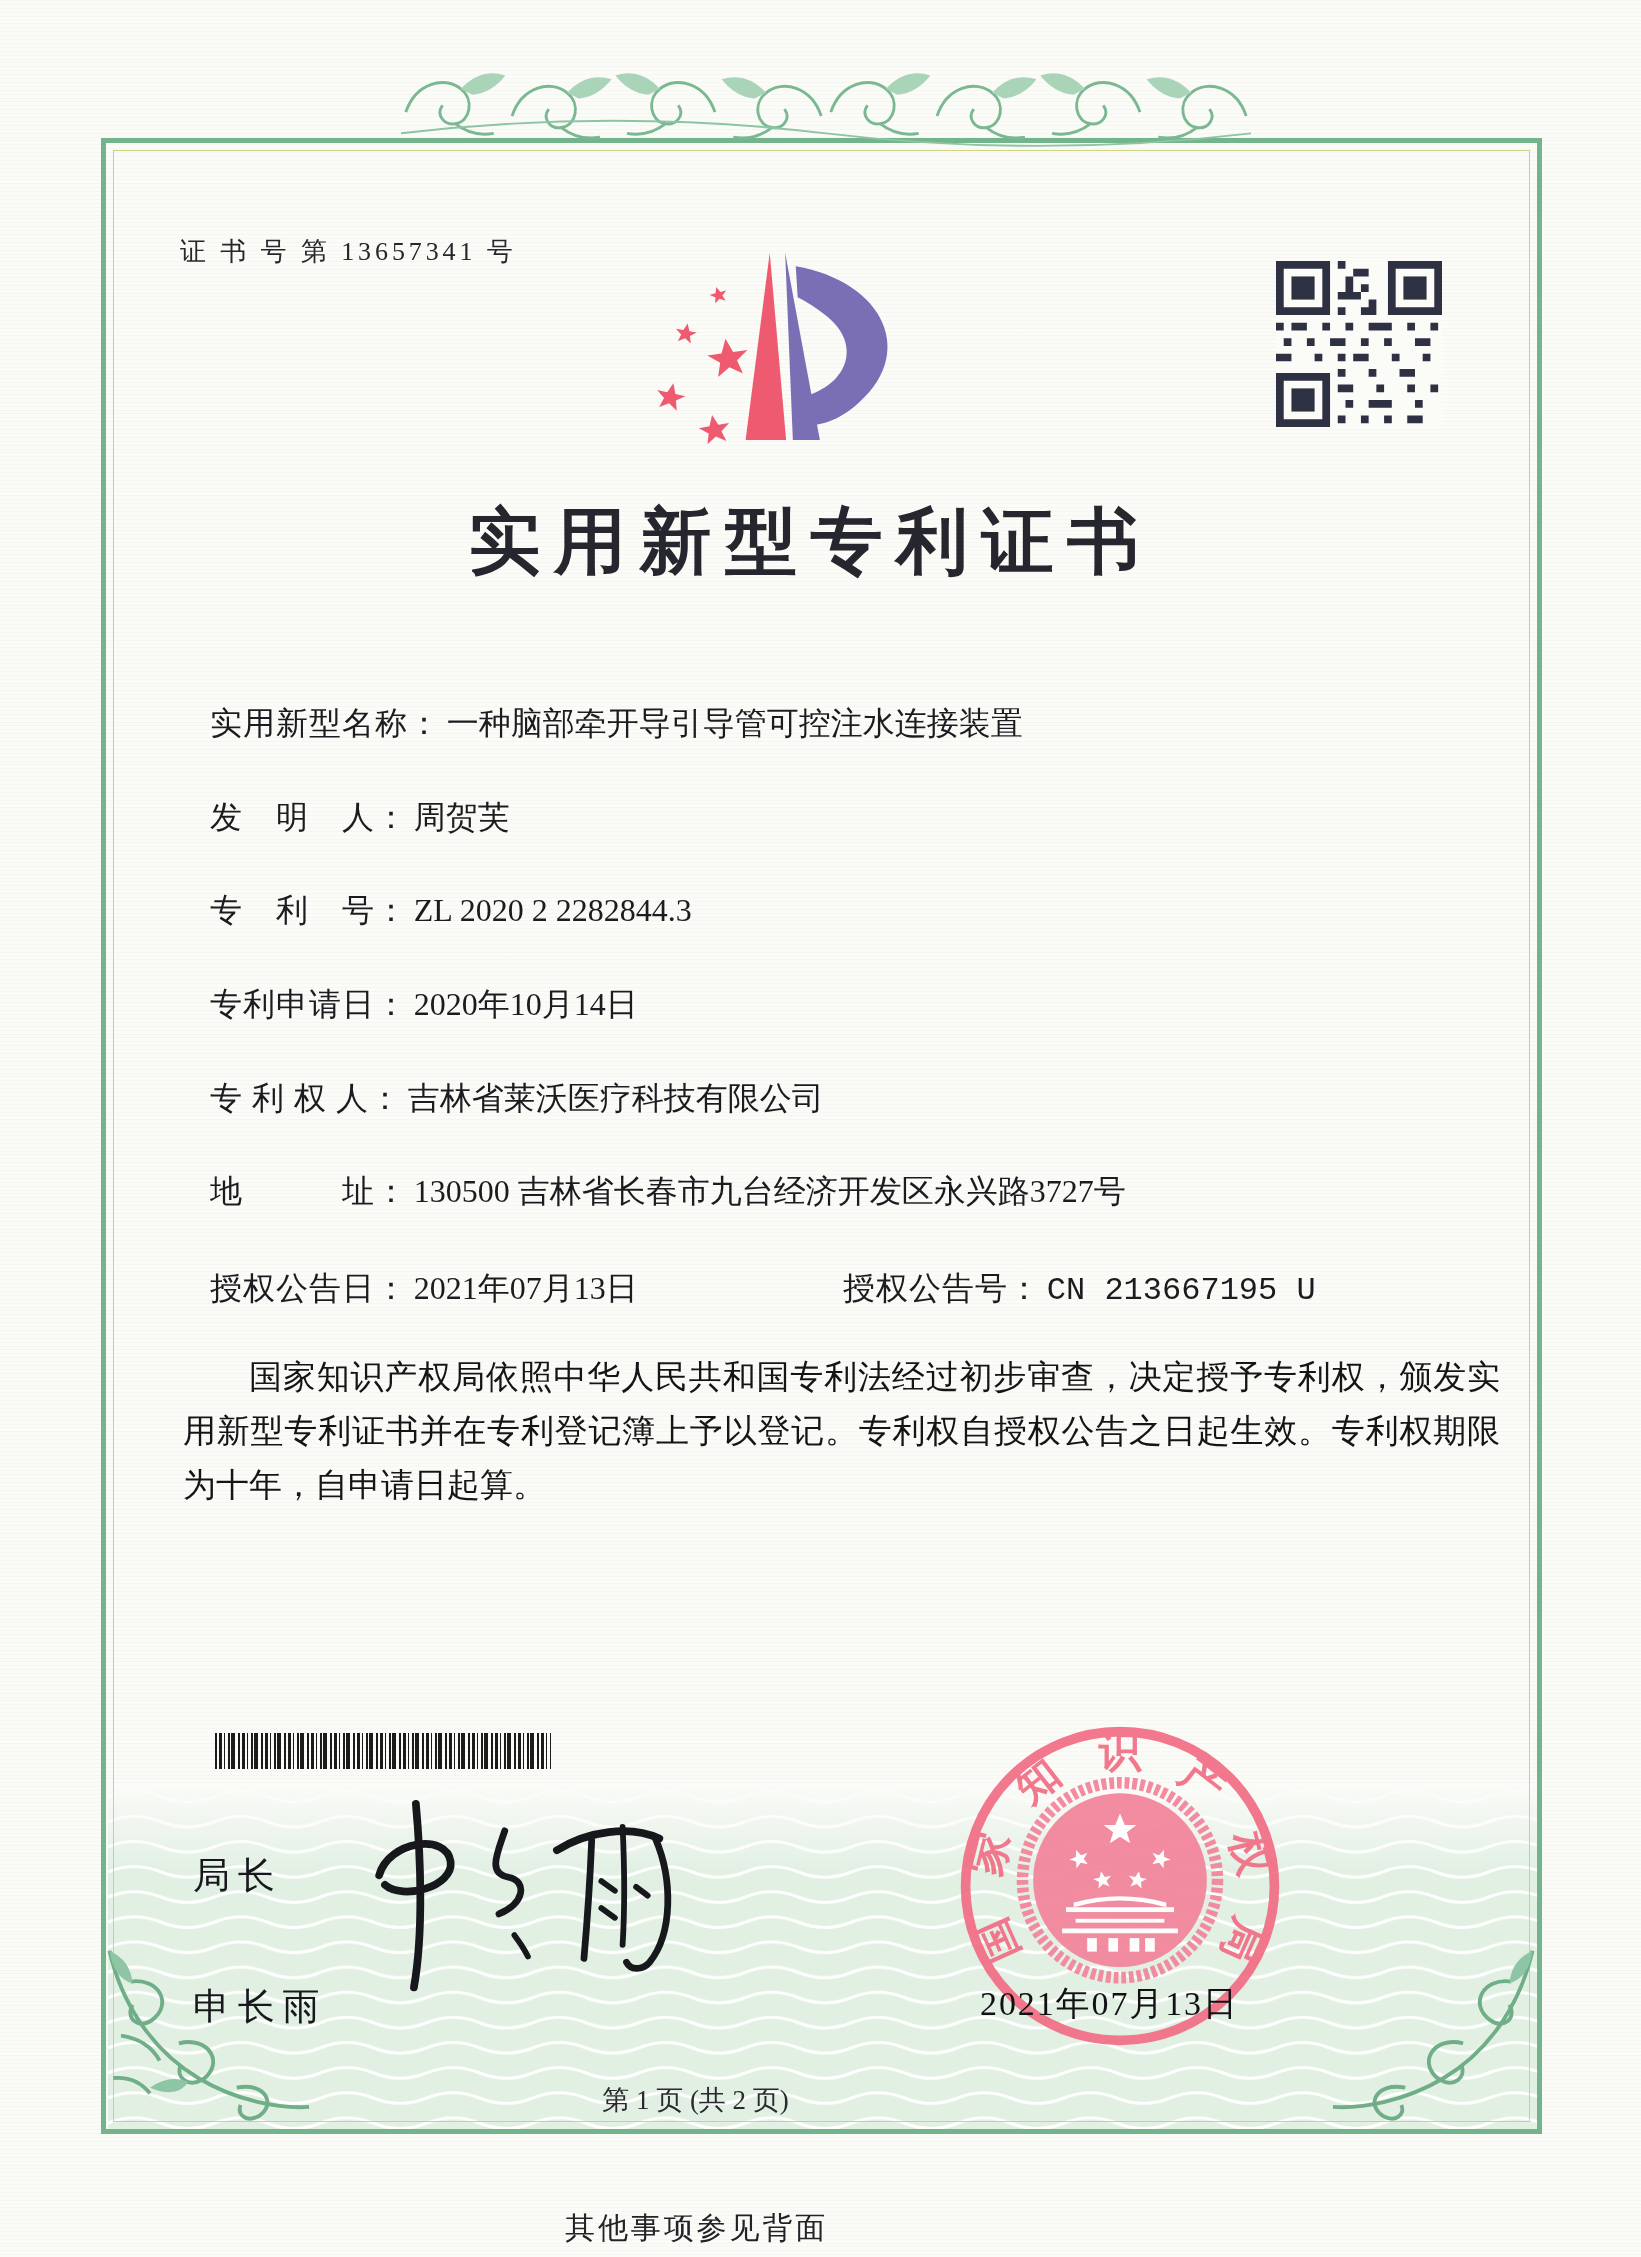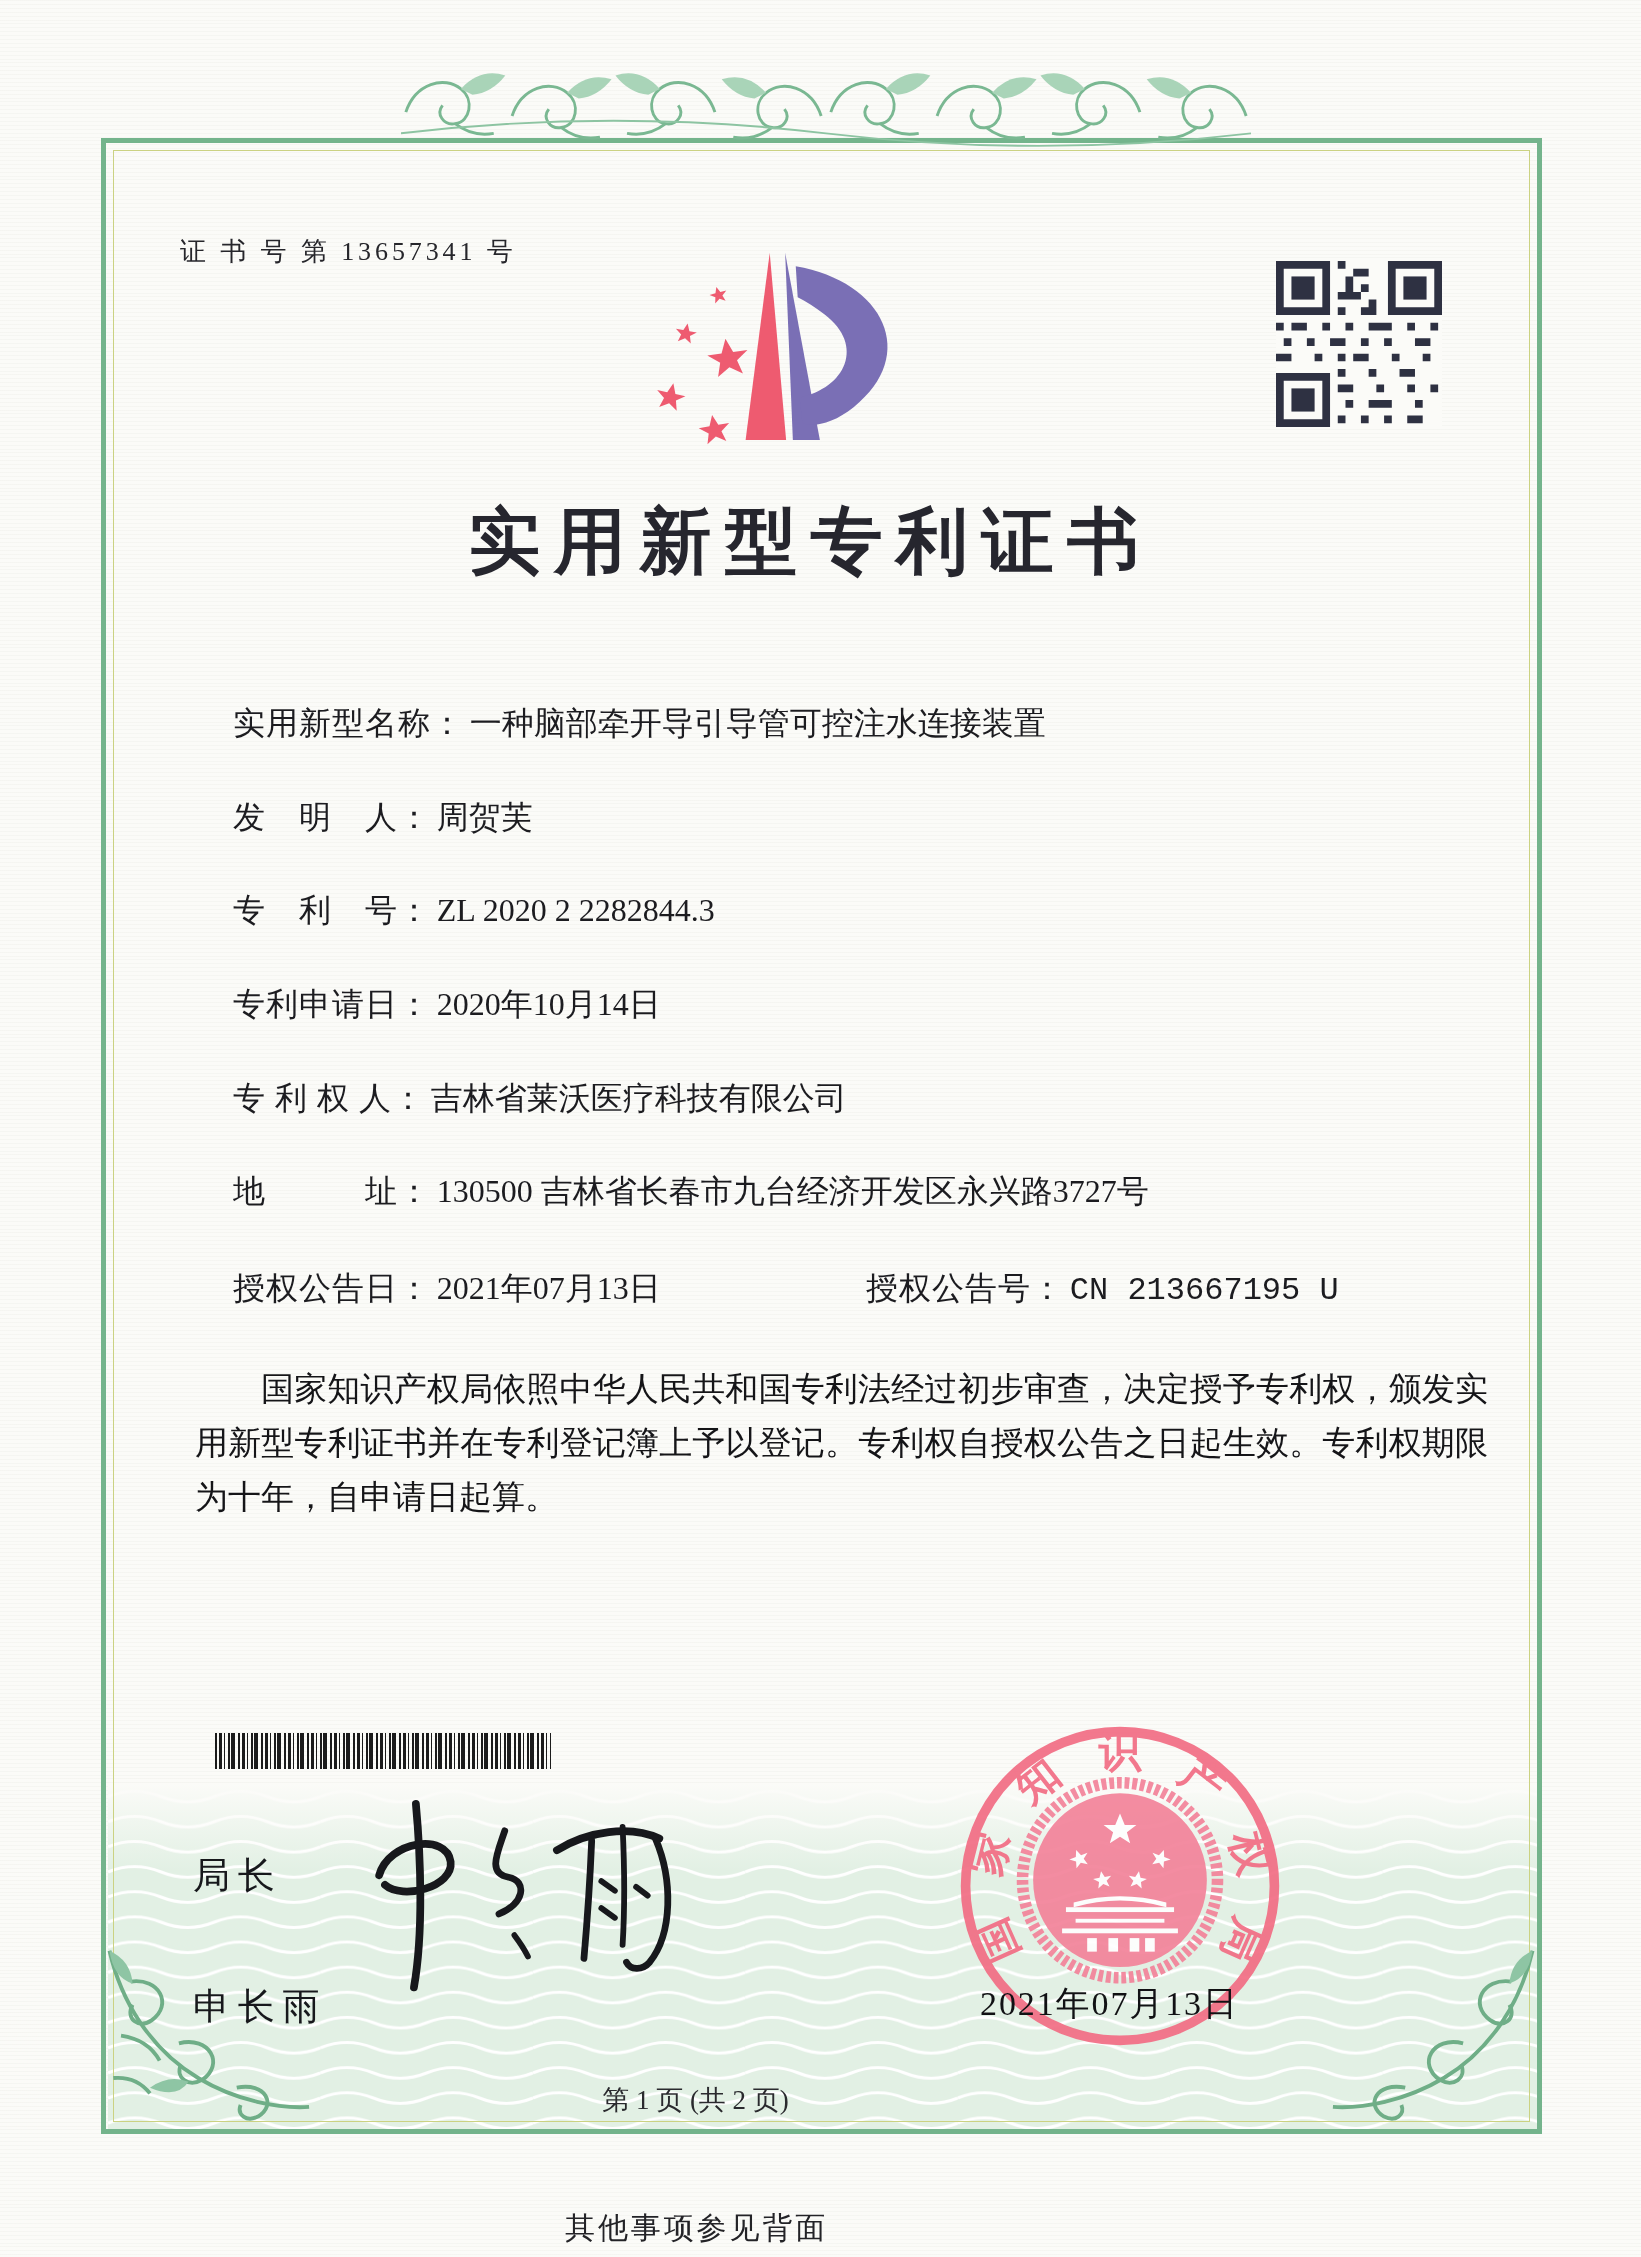--- a/index.html
+++ b/index.html
@@ -20,25 +20,25 @@
   }
   .abs{position:absolute;}
   .cert-number{
     left:180px;top:234px;font-size:26px;letter-spacing:3.9px;color:#26262b;
   }
   .title{
     left:101px;top:494px;width:1419px;text-align:center;
     font-size:72px;font-weight:bold;letter-spacing:13.5px;color:#26262e;
   }
   .row{left:210px;width:1284px;font-size:32px;color:#1c1c20;white-space:nowrap;}
-  .row .lab{letter-spacing:1px;margin-left:23px;}
+  .row .lab{letter-spacing:1px;}
   .row .val{margin-left:5.8px;}
   .grant-right{position:absolute;left:633px;top:0;font-family:Liberation Mono, monospace;}
   .paras{left:179px;top:1346px;width:1325px;font-size:33px;line-height:54px;color:#151518;}
-  .paras p{margin:16px;text-indent:2em;text-align:justify;}
+  .paras p{margin:4px;text-indent:2em;text-align:justify;}
   .barcode{
     left:215px;top:1733px;width:336px;height:36px;
     background:repeating-linear-gradient(90deg,
       #1b1b1b 0 1.9px,transparent 1.9px 3.9px,
       #1b1b1b 3.9px 6.8px,transparent 6.8px 8.7px,
       #1b1b1b 8.7px 9.7px,transparent 9.7px 13.5px,
       #1b1b1b 13.5px 15.4px,transparent 15.4px 16.4px,
       #1b1b1b 16.4px 20px,transparent 20px 23px);
   }
   .waves{left:108px;top:1784px;width:1429px;height:345px;}

